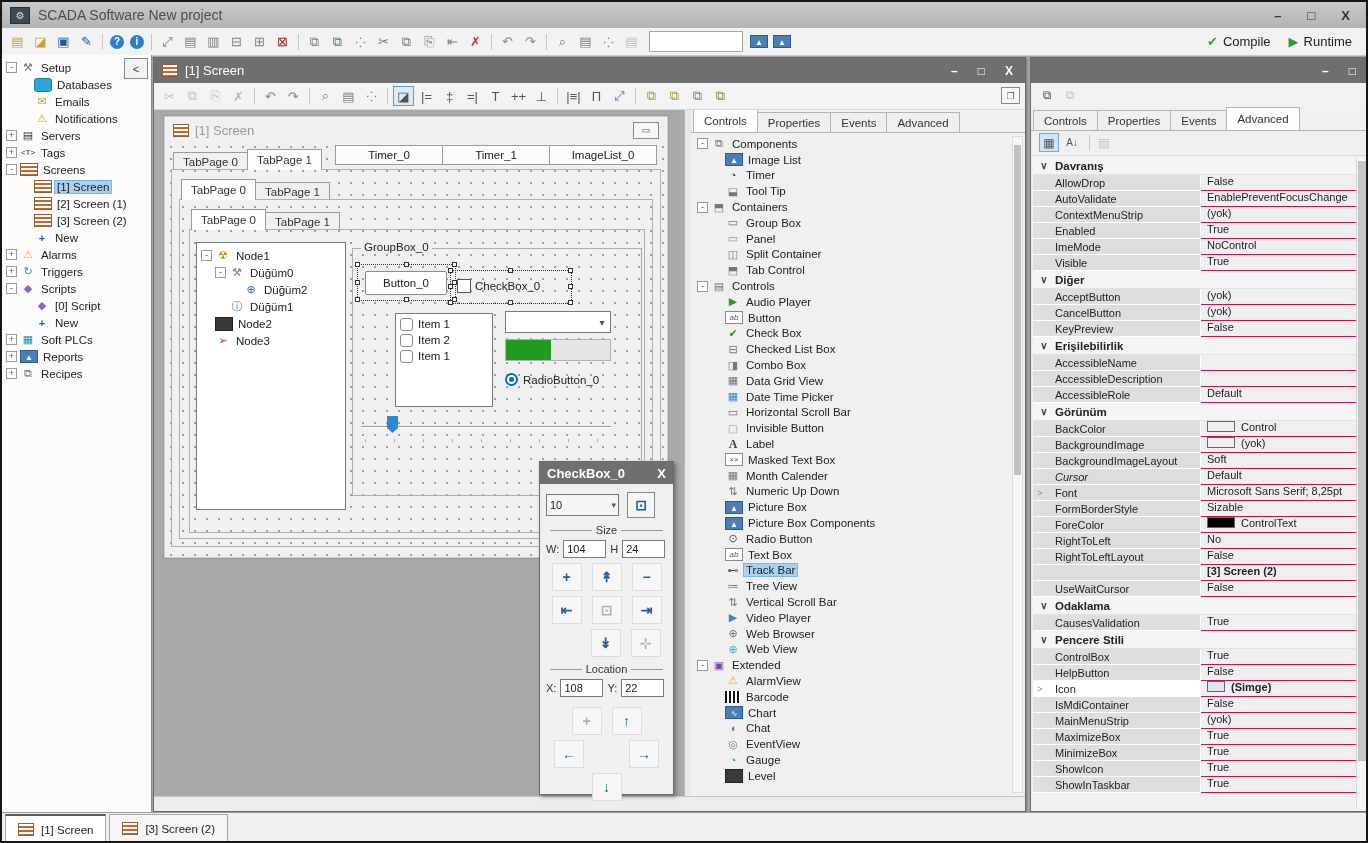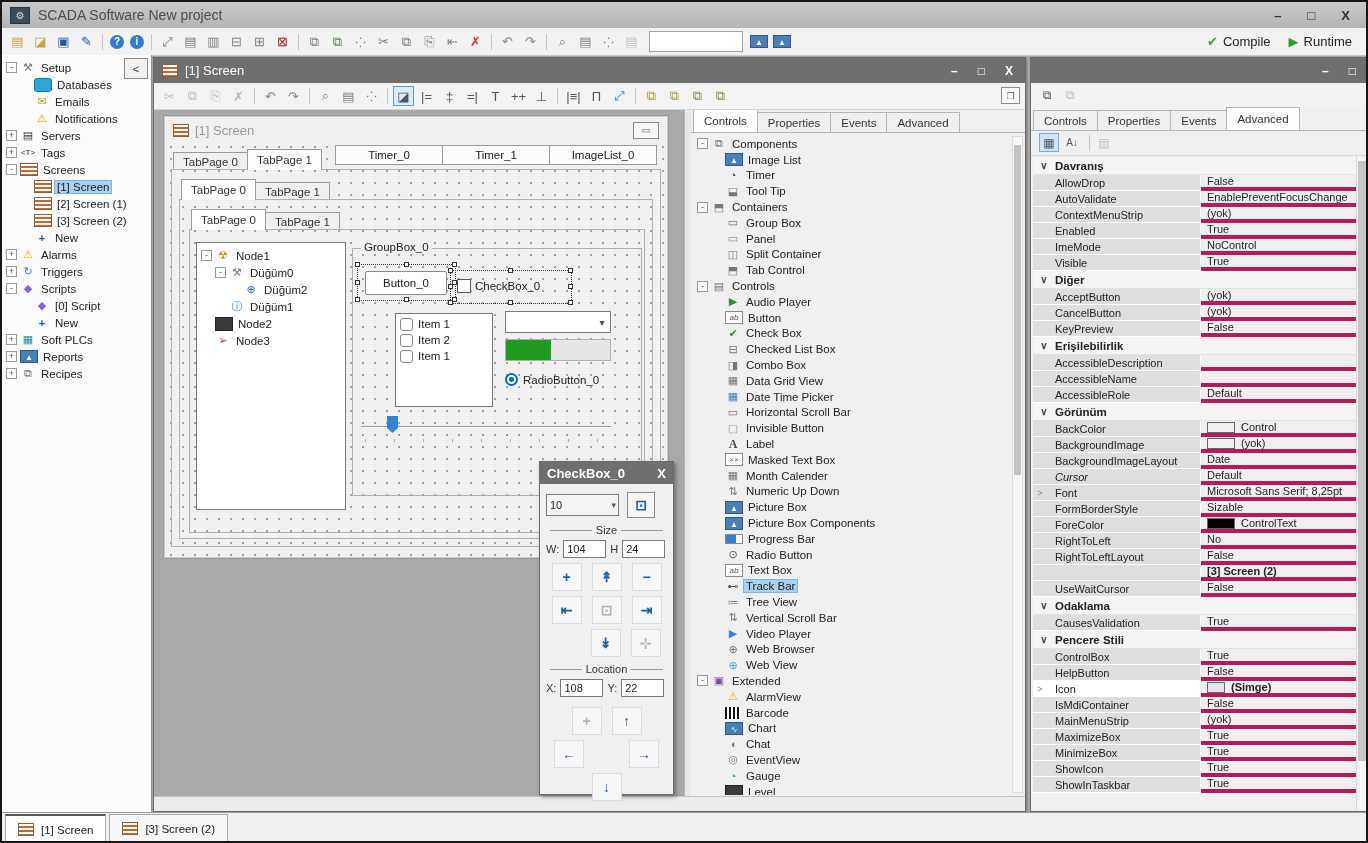--- a/index.html
+++ b/index.html
@@ -158,21 +158,21 @@
   #rp-grid{position:absolute;left:2px;top:99px;right:12px;bottom:2px;overflow:hidden;background:#f0f0f0;}
   #rp-scroll{position:absolute;right:1px;top:99px;width:10px;bottom:2px;background:#f5f5f5;border-left:1px solid #d5d5d5;}
   #rp-scroll .thumb{position:absolute;left:1px;right:1px;top:4px;height:600px;background:#c5c5c5;}
   .pcat{display:flex;align-items:center;height:17px;background:#f4f4f4;font-weight:bold;font-size:11.5px;border-bottom:1px solid #e2e2e2;}
   .pcat .chv{width:22px;text-align:center;color:#444;font-size:10px;}
   .prow{display:flex;height:16px;font-size:11px;}
   .pname{width:168px;background:#dedede;border-bottom:1px solid #fff;border-right:1px solid #fff;
       display:flex;align-items:center;box-sizing:border-box;}
   .pname .pexp{width:14px;text-align:center;color:#888;font-size:9px;}
   .pname .pad{width:14px;}
-  .pval{flex:1;background:#efefef;border-bottom:4px solid #be185d;display:flex;align-items:flex-end;padding-left:6px;white-space:nowrap;overflow:hidden;}
+  .pval{flex:1;background:#efefef;border-bottom:1px solid #be185d;display:flex;align-items:flex-start;padding-left:6px;white-space:nowrap;overflow:hidden;}
   .swatch{width:28px;height:11px;border:1px solid #666;margin-right:6px;box-sizing:border-box;}
   .bold{font-weight:bold;}
 
   
   #bottombar{left:0;top:810px;right:0;height:31px;background:#f0f0f0;border-top:1px solid #9a9a9a;display:flex;align-items:flex-start;}
   .btab{height:27px;margin-top:1px;display:flex;align-items:center;padding:0 12px;font-size:11.5px;gap:7px;
       border:1px solid #a8a8a8;background:#f6f6f6;margin-left:3px;}
   .btab.on{background:#fff;border-top:2px solid #5a5a5a;}
 </style>
 </head>
@@ -646,25 +646,20 @@
               <span class="ticon icon-pic">▲</span>
               <span class="tlabel">Picture Box</span>
             </div>
             <div class="trow" style="height: 15.8px; padding-left: 18px;">
               <span class="expspace"></span>
               <span class="ticon icon-pic">▲</span>
               <span class="tlabel">Picture Box Components</span>
             </div>
             <div class="trow" style="height: 15.8px; padding-left: 18px;">
               <span class="expspace"></span>
-              <span class="ticon icon-bar"></span>
-              <span class="tlabel">Progress Bar</span>
-            </div>
-            <div class="trow" style="height: 15.8px; padding-left: 18px;">
-              <span class="expspace"></span>
               <span class="ticon" style="color: rgb(85, 85, 85);">⊙</span>
               <span class="tlabel">Radio Button</span>
             </div>
             <div class="trow" style="height: 15.8px; padding-left: 18px;">
               <span class="expspace"></span>
               <span class="ticon icon-ab">ab</span>
               <span class="tlabel">Text Box</span>
             </div>
             <div class="trow" style="height: 15.8px; padding-left: 18px;">
               <span class="expspace"></span>
@@ -860,30 +855,30 @@
             <span>False</span>
           </div>
         </div>
         <div class="pcat">
           <span class="chv">∨</span>
           <span>Erişilebilirlik</span>
         </div>
         <div class="prow">
           <div class="pname">
             <span class="pad"></span>
+            <span style="padding-left: 8px;">AccessibleName</span>
+          </div>
+          <div class="pval">
+            <span></span>
+          </div>
+        </div>
+        <div class="prow">
+          <div class="pname">
+            <span class="pad"></span>
             <span style="padding-left: 8px;">AccessibleDescription</span>
-          </div>
-          <div class="pval">
-            <span></span>
-          </div>
-        </div>
-        <div class="prow">
-          <div class="pname">
-            <span class="pad"></span>
-            <span style="padding-left: 8px;">AccessibleName</span>
           </div>
           <div class="pval">
             <span></span>
           </div>
         </div>
         <div class="prow">
           <div class="pname">
             <span class="pad"></span>
             <span style="padding-left: 8px;">AccessibleRole</span>
           </div>
@@ -914,21 +909,21 @@
             <span class="swatch" style="background: rgb(240, 240, 240);"></span>
             <span>(yok)</span>
           </div>
         </div>
         <div class="prow">
           <div class="pname">
             <span class="pad"></span>
             <span style="padding-left: 8px;">BackgroundImageLayout</span>
           </div>
           <div class="pval">
-            <span>Date</span>
+            <span>Soft</span>
           </div>
         </div>
         <div class="prow">
           <div class="pname">
             <span class="pad"></span>
             <span style="padding-left: 8px; font-style: italic;">Cursor</span>
           </div>
           <div class="pval">
             <span>Default</span>
           </div>

